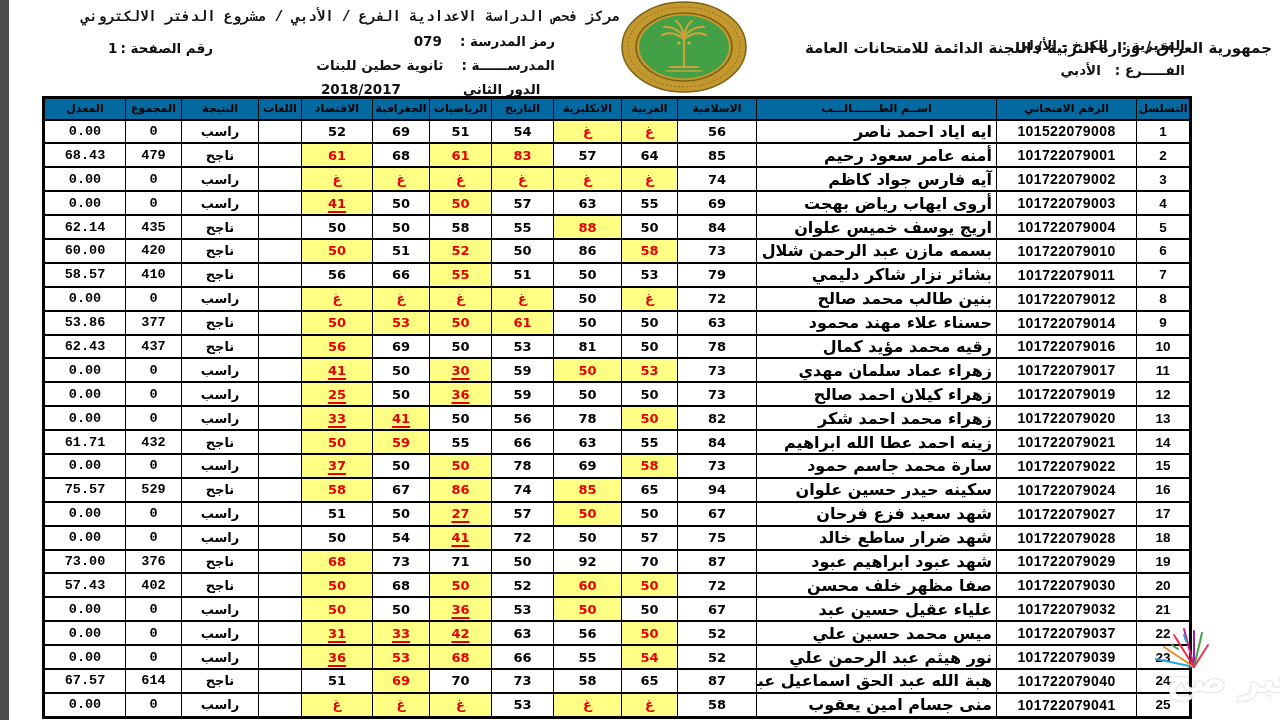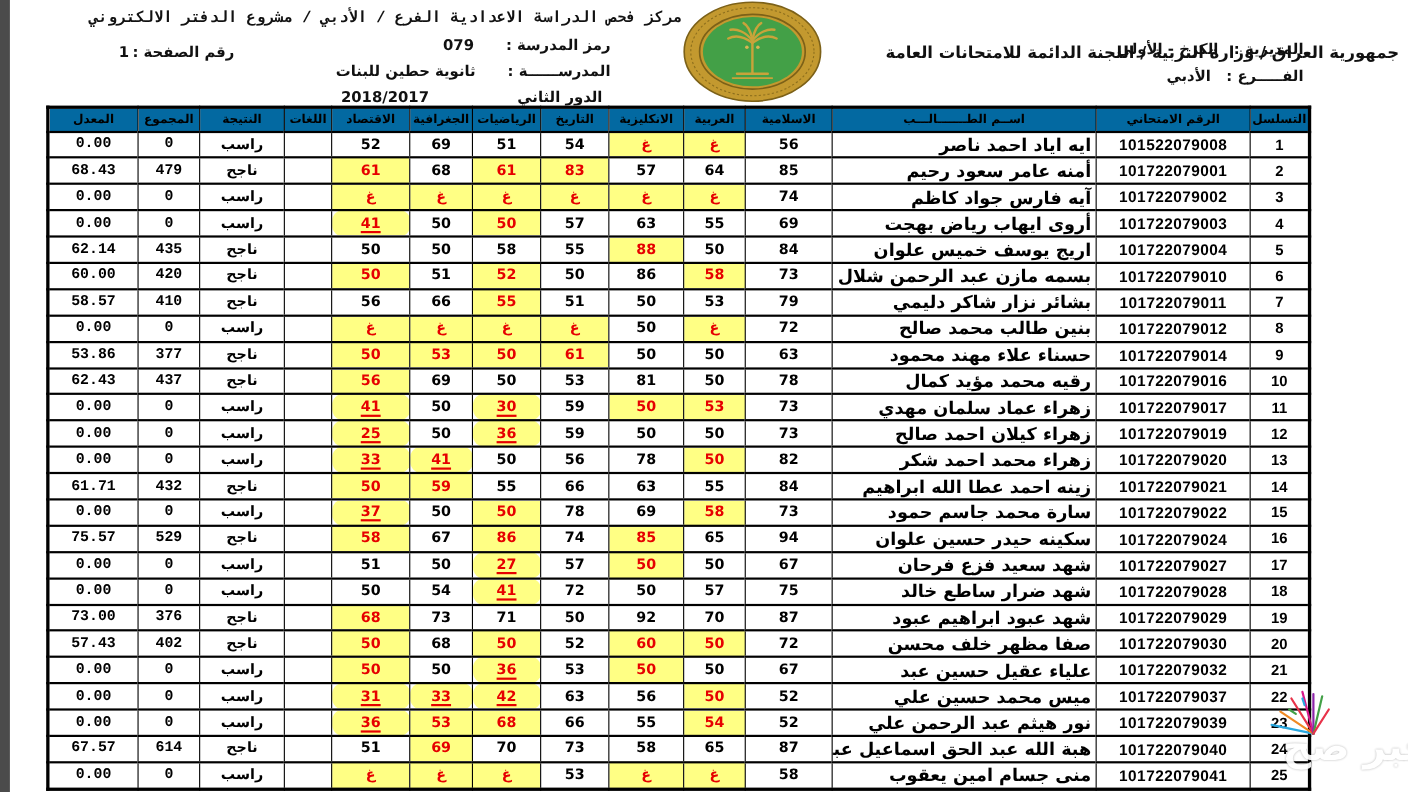--- a/index.html
+++ b/index.html
@@ -11,21 +11,21 @@
   }
   .left-strip{position:absolute;left:0;top:0;width:9px;height:720px;background:#4b4b4b;}
   
   .hdr-text{position:absolute;font-weight:bold;color:#111;white-space:nowrap;}
   .gov-line{right:8px;top:24px;font-size:15px;direction:rtl;margin-top:15px;}
   .dir-row{right:95px;top:37px;font-size:13.5px;direction:rtl;display:flex;gap:14px;}
   .branch-row{right:95px;top:62px;font-size:13.5px;direction:rtl;display:flex;gap:14px;}
   .center-line{left:105px;top:8px;width:515px;text-align:center;font-size:14px;direction:rtl;font-family:Liberation Mono, monospace;}
   .meta{position:absolute;left:100px;top:33px;width:455px;direction:rtl;}
   .meta .mrow{display:flex;align-items:flex-start;font-weight:bold;font-size:13.5px;color:#111;height:24px;direction:rtl;}
-  .meta .mlabel{min-width:92px;text-align:center;white-space:nowrap;margin-left:11px;}
+  .meta .mlabel{min-width:92px;text-align:left;white-space:nowrap;}
   .meta .mval{margin-right:18px;white-space:nowrap;}
   .meta .mval-year{margin-right:62px;direction:ltr;}
   .page-no{left:108px;top:40px;font-size:13.5px;direction:rtl;display:flex;gap:3px;}
   .logo{position:absolute;left:620px;top:1px;width:128px;height:93px;}
   
   table.results{
     position:absolute;left:42px;top:96px;
     width:1147px;height:623px;
     border-collapse:collapse;table-layout:fixed;direction:rtl;
     background:#fff;border:3px solid #000;
@@ -36,21 +36,21 @@
     font-weight:bold;color:#000;overflow:hidden;white-space:nowrap;
   }
   .results thead tr{height:22px;}
   .results th{background:#0369a1;font-size:11px;}
   .results td{font-size:13px;background:#fff;}
   td.c-name{text-align:right;padding-right:4px;font-size:16px;}
   td.c-exam{font-size:14px;direction:ltr;font-family:"Liberation Sans",sans-serif;letter-spacing:.4px;}
   td.c-serial{font-size:13.5px;font-family:"Liberation Sans",sans-serif;}
   td.c-num{font-family:Liberation Mono, monospace;font-size:13.5px;direction:ltr;}
   td.hl{background:#ffff84;color:#e60000;}
-  td.ul{text-decoration:underline;text-decoration-color:#e60000;text-decoration-thickness:2px;text-underline-offset:3px;border-radius:10px;}
+  td.ul{text-decoration:underline;text-decoration-color:#e60000;text-decoration-thickness:2px;text-underline-offset:3px;}
   col.col-serial{width:54px}col.col-exam_no{width:140px}col.col-name{width:240px}
   col.col-islamic{width:79px}col.col-arabic{width:56px}col.col-english{width:68px}
   col.col-history{width:62px}col.col-math{width:62px}col.col-geography{width:57px}
   col.col-economics{width:71px}col.col-languages{width:43px}col.col-result{width:77px}
   col.col-total{width:56px}col.col-average{width:82px}
   
   .watermark{position:absolute;left:1128px;top:615px;width:170px;height:105px;pointer-events:none;}
   .watermark .wm-text{
     position:absolute;left:38px;top:44px;font-size:36px;font-weight:bold;color:#ffffff;
     direction:rtl;opacity:.92;text-shadow:0 0 2px rgba(60,60,60,.45);white-space:nowrap;

